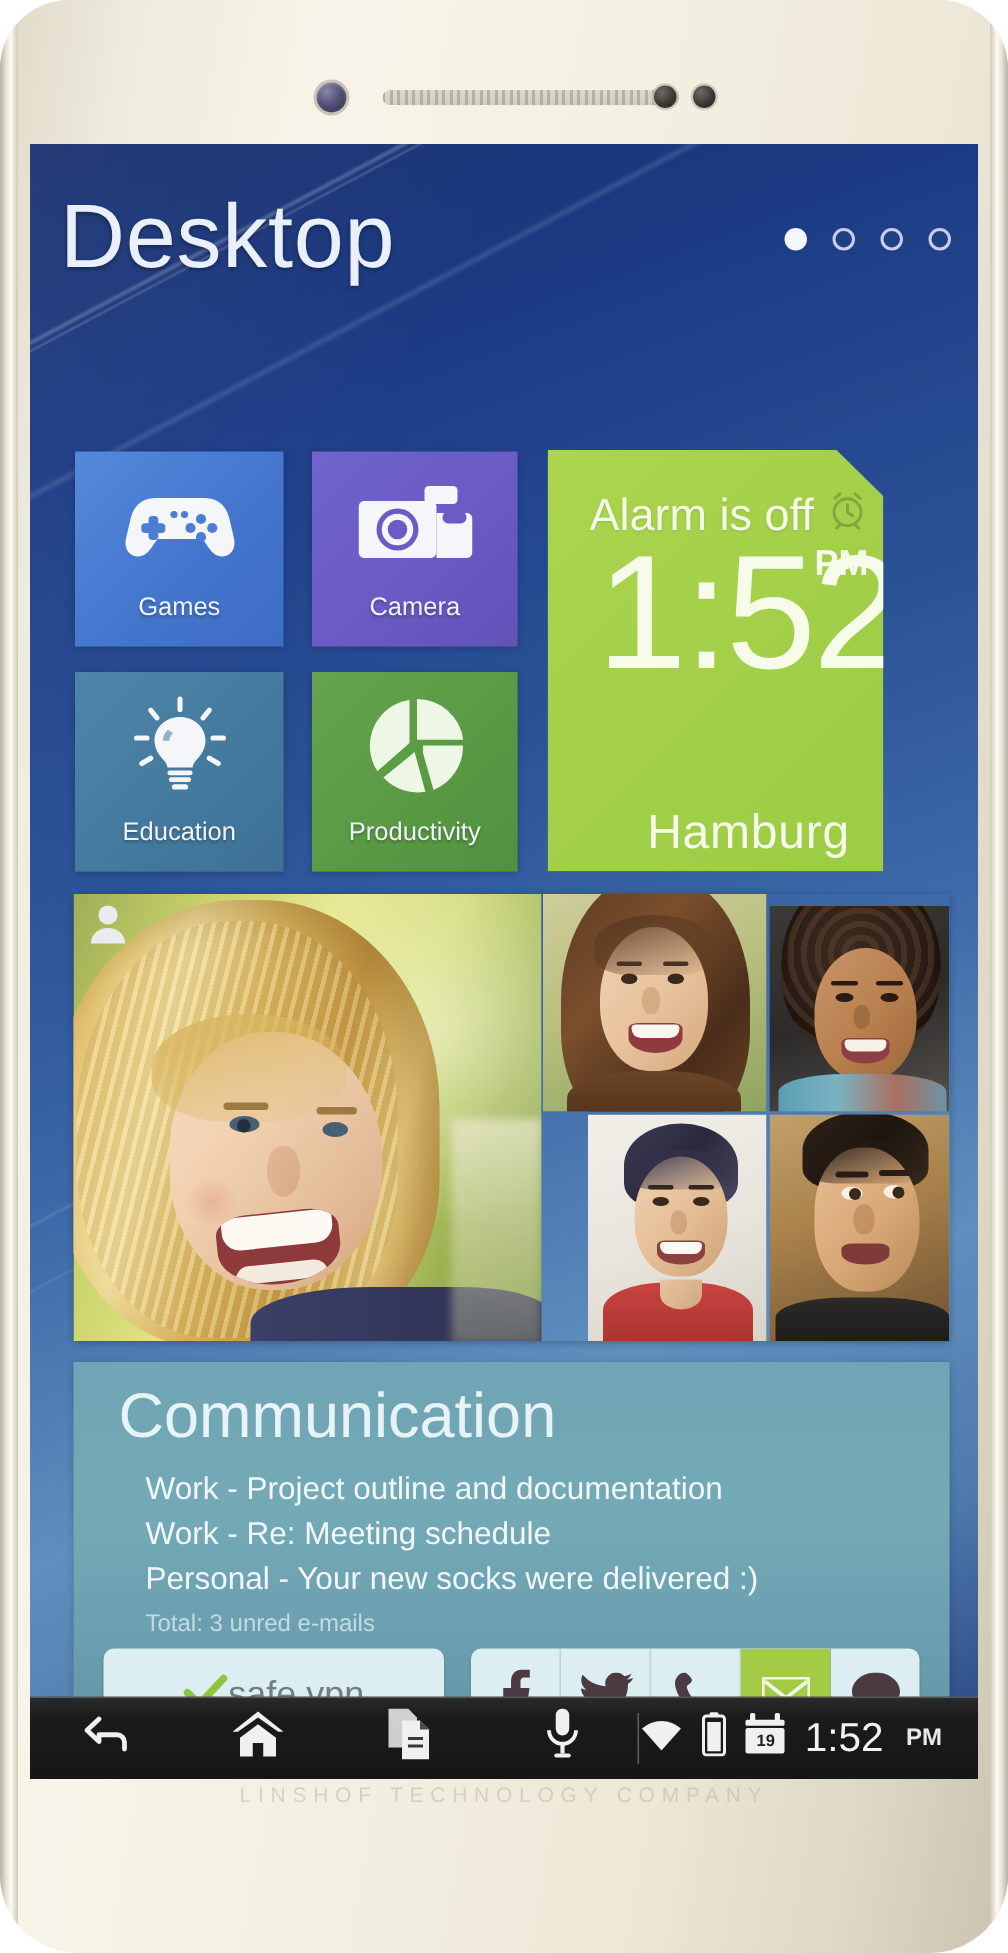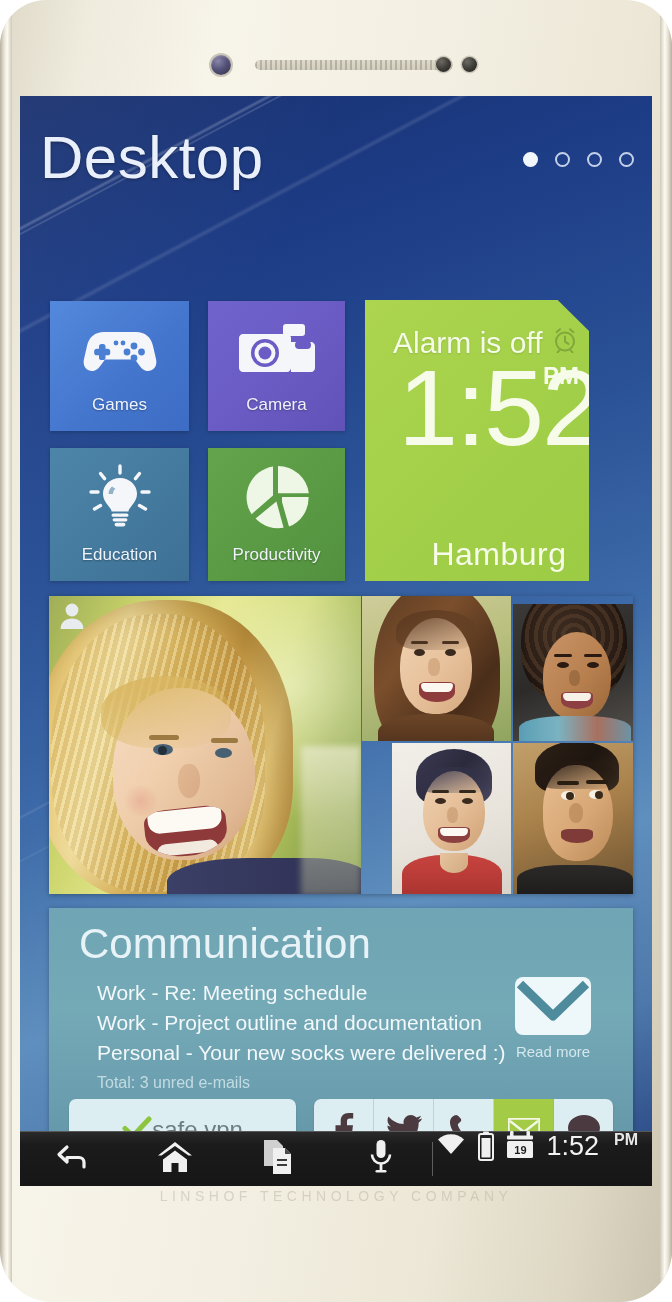--- a/index.html
+++ b/index.html
@@ -144,21 +144,21 @@
   .social-btn.active{background:#a4cb46;}
 
   
   #navbar{position:absolute;left:0;bottom:0;width:632px;height:55px;
     background:linear-gradient(180deg,#2b2b2b 0%,#1b1b1b 25%,#161616 100%);
     display:flex;align-items:center;}
   #navbar:before{content:"";position:absolute;left:0;top:0;width:100%;height:1px;background:rgba(255,255,255,.22);}
   .nav-left{display:flex;align-items:center;width:412px;height:100%;}
   .nav-btn{flex:1;display:flex;align-items:center;justify-content:center;height:100%;}
   .nav-sep{width:1px;height:34px;background:rgba(255,255,255,.3);}
-  .nav-right{flex:1;display:flex;justify-content:flex-end;gap:12px;padding-right:14px;height:100%;}
+  .nav-right{flex:1;display:flex;align-items:center;justify-content:flex-end;gap:12px;padding-right:24px;height:100%;}
   .status-time{font-size:27px;color:#f2f2f2;font-weight:400;}
   .status-ampm{font-size:16px;color:#e8e8e8;font-weight:700;margin-left:3px;}
 
   
   .brand{position:absolute;left:0;top:1196px;width:672px;text-align:center;opacity:.45;}
   .brand-script{font-family:"DejaVu Serif",serif;font-style:italic;font-size:52px;color:#bdb7a4;
     letter-spacing:2px;text-shadow:0 1px 0 rgba(255,255,255,.6);}
   .brand-sub{font-size:14px;letter-spacing:4.5px;color:#b4ae9c;margin-top:-8px;}
 </style>
 </head>
@@ -426,35 +426,26 @@
                  background:linear-gradient(180deg,#2c2a28,#1d1b1a);"></div>
           </div>
         </div>
       </div>
     </div>
 
     <div id="comm-widget">
       <div class="comm-title">Communication</div>
 
       <div class="comm-list">
+        <div class="comm-line">Work - Project outline and documentation</div>
         <div class="comm-line">Work - Re: Meeting schedule</div>
-        <div class="comm-line">Work - Project outline and documentation</div>
         <div class="comm-line">Personal - Your new socks were delivered :)</div>
         <div class="comm-total">Total: 3 unred e-mails</div>
       </div>
 
-      <div class="comm-mail">
-        <span>
-          <svg width="78" height="60" viewBox="0 0 78 60">
-            <rect x="1" y="1" width="76" height="58" rx="8" fill="#eef7f9"></rect>
-            <path d="M6 8 L39 40 L72 8" fill="none" stroke="#4e8b9c" stroke-width="9" stroke-linejoin="round"></path>
-          </svg>
-        </span>
-        <div class="comm-readmore">Read more</div>
-      </div>
 
       <div class="comm-actions">
         <div class="vpn-btn">
           <span>
             <svg width="30" height="26" viewBox="0 0 30 26" fill="none" stroke="#8cc63f" stroke-width="5" stroke-linecap="round" stroke-linejoin="round">
               <path d="M3 13.5 L11 21 L27 4"></path>
             </svg>
           </span>
           <span class="vpn-label">safe vpn</span>
         </div>

